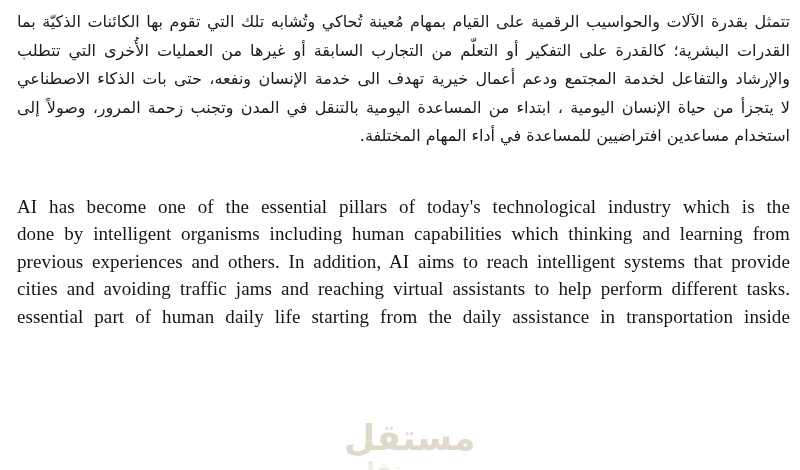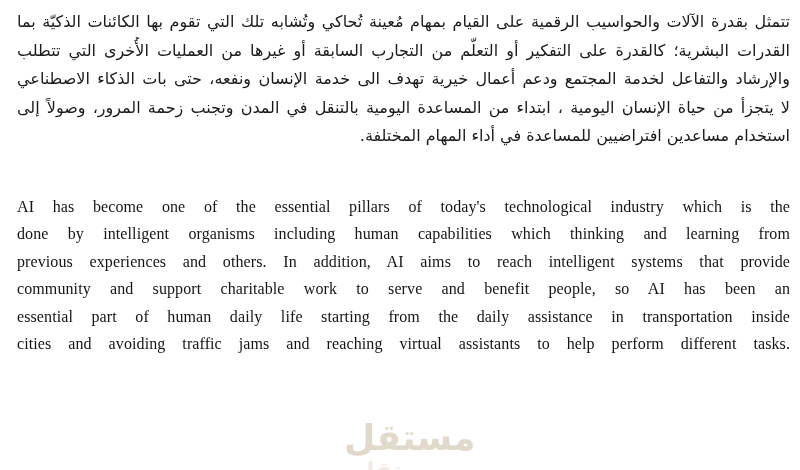--- a/index.html
+++ b/index.html
@@ -31,21 +31,21 @@
     text-justify:inter-word;
   }
   .ar .line.last{
     text-align:center;
     text-align-last:right;
   }
   
   .en{
     margin-top:42px;
     font-family:"Liberation Serif","DejaVu Serif",serif;
-    font-size:16px;
+    font-size:19px;
     color:#141414;
     letter-spacing:0.1px;
   }
   .en .line{
     line-height:27.5px;
     max-height:27.7px;
     overflow:hidden;
     text-align:justify;
     text-align-last:justify;
     text-justify:inter-word;
@@ -91,19 +91,18 @@
       <div class="line">القدرات البشرية؛ كالقدرة على التفكير أو التعلّم من التجارب السابقة أو غيرها من العمليات الأُخرى التي تتطلب عمليات</div>
       <div class="line">والإرشاد والتفاعل لخدمة المجتمع ودعم أعمال خيرية تهدف الى خدمة الإنسان ونفعه، حتى بات الذكاء الاصطناعي جزءاً</div>
       <div class="line">لا يتجزأ من حياة الإنسان اليومية ، ابتداء من المساعدة اليومية بالتنقل في المدن وتجنب زحمة المرور، وصولاً إلى</div>
       <div class="line last">استخدام مساعدين افتراضيين للمساعدة في أداء المهام المختلفة.</div>
     </div>
 
     <div class="en" dir="ltr">
       <div class="line">AI has become one of the essential pillars of today's technological industry which is the</div>
       <div class="line">done by intelligent organisms including human capabilities which thinking and learning from</div>
       <div class="line">previous experiences and others. In addition, AI aims to reach intelligent systems that provide</div>
-      <div class="line">community and support charitable work to serve and benefit people, so AI has been an</div>
+      <div class="line">cities and avoiding traffic jams and reaching virtual assistants to help perform different tasks.</div>
       <div class="line">essential part of human daily life starting from the daily assistance in transportation inside</div>
-      <div class="line">cities and avoiding traffic jams and reaching virtual assistants to help perform different tasks.</div>
     </div>
 
   </div>
 </div>
 
 </body></html>

